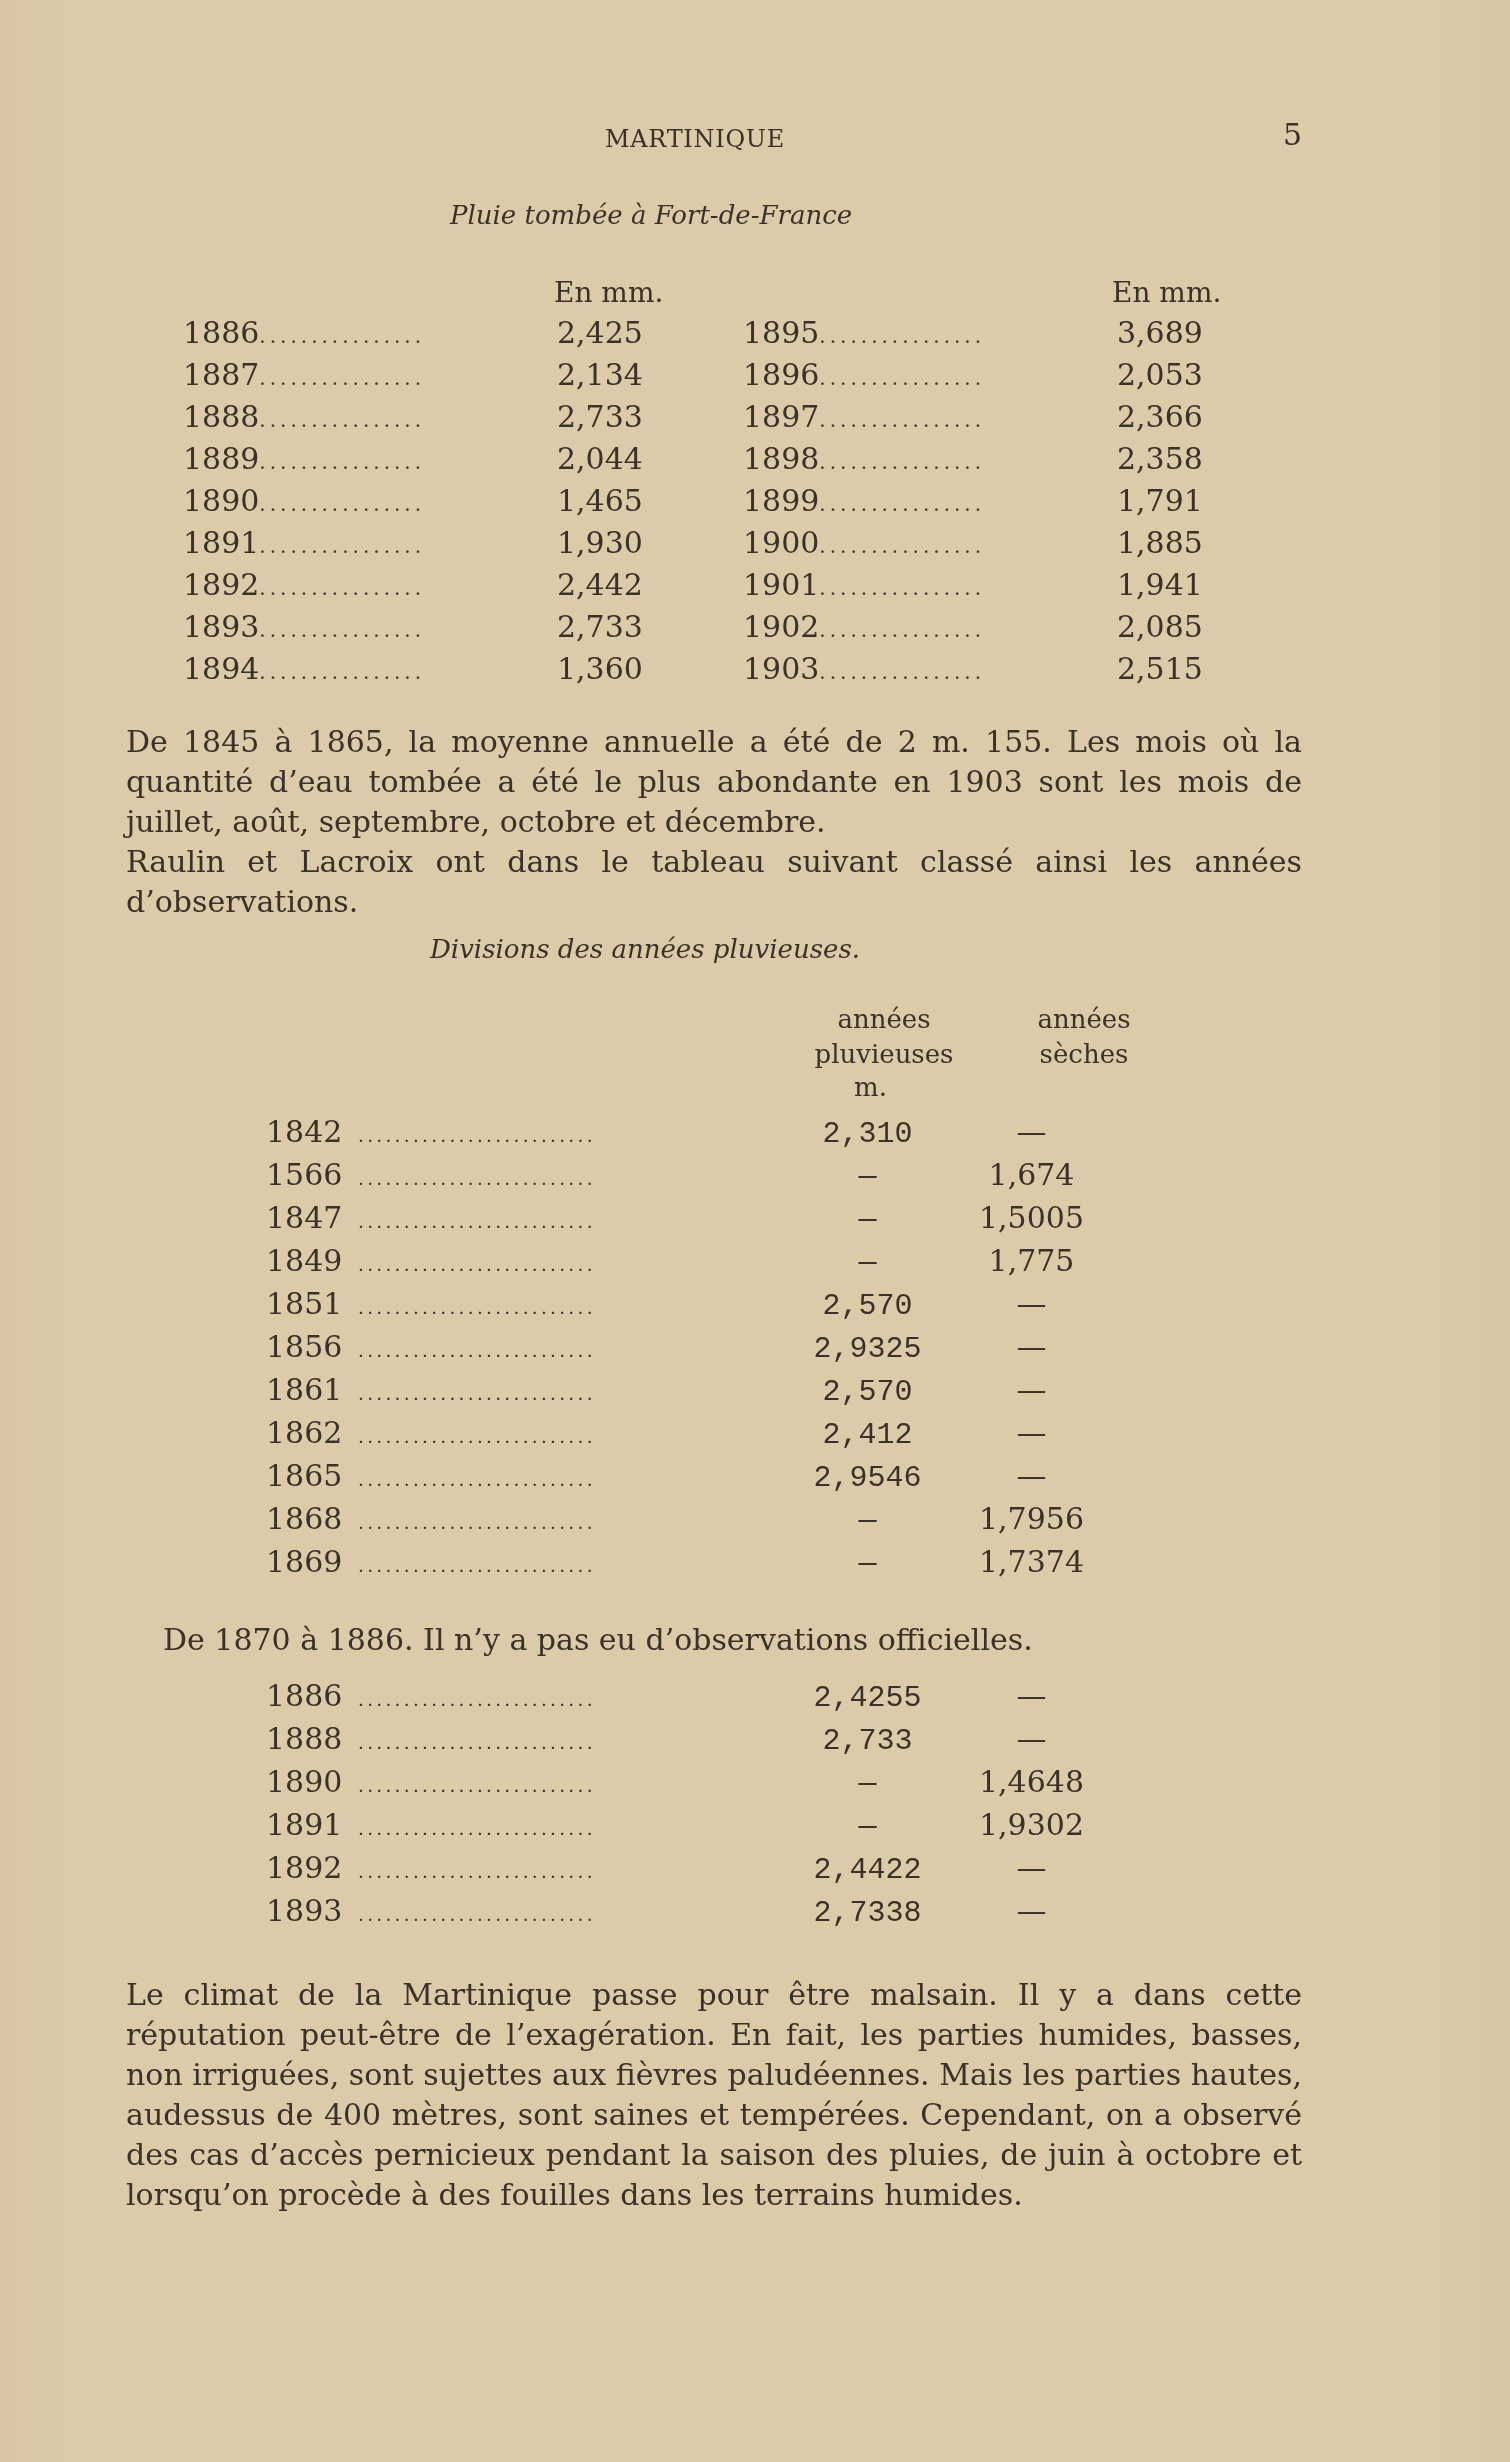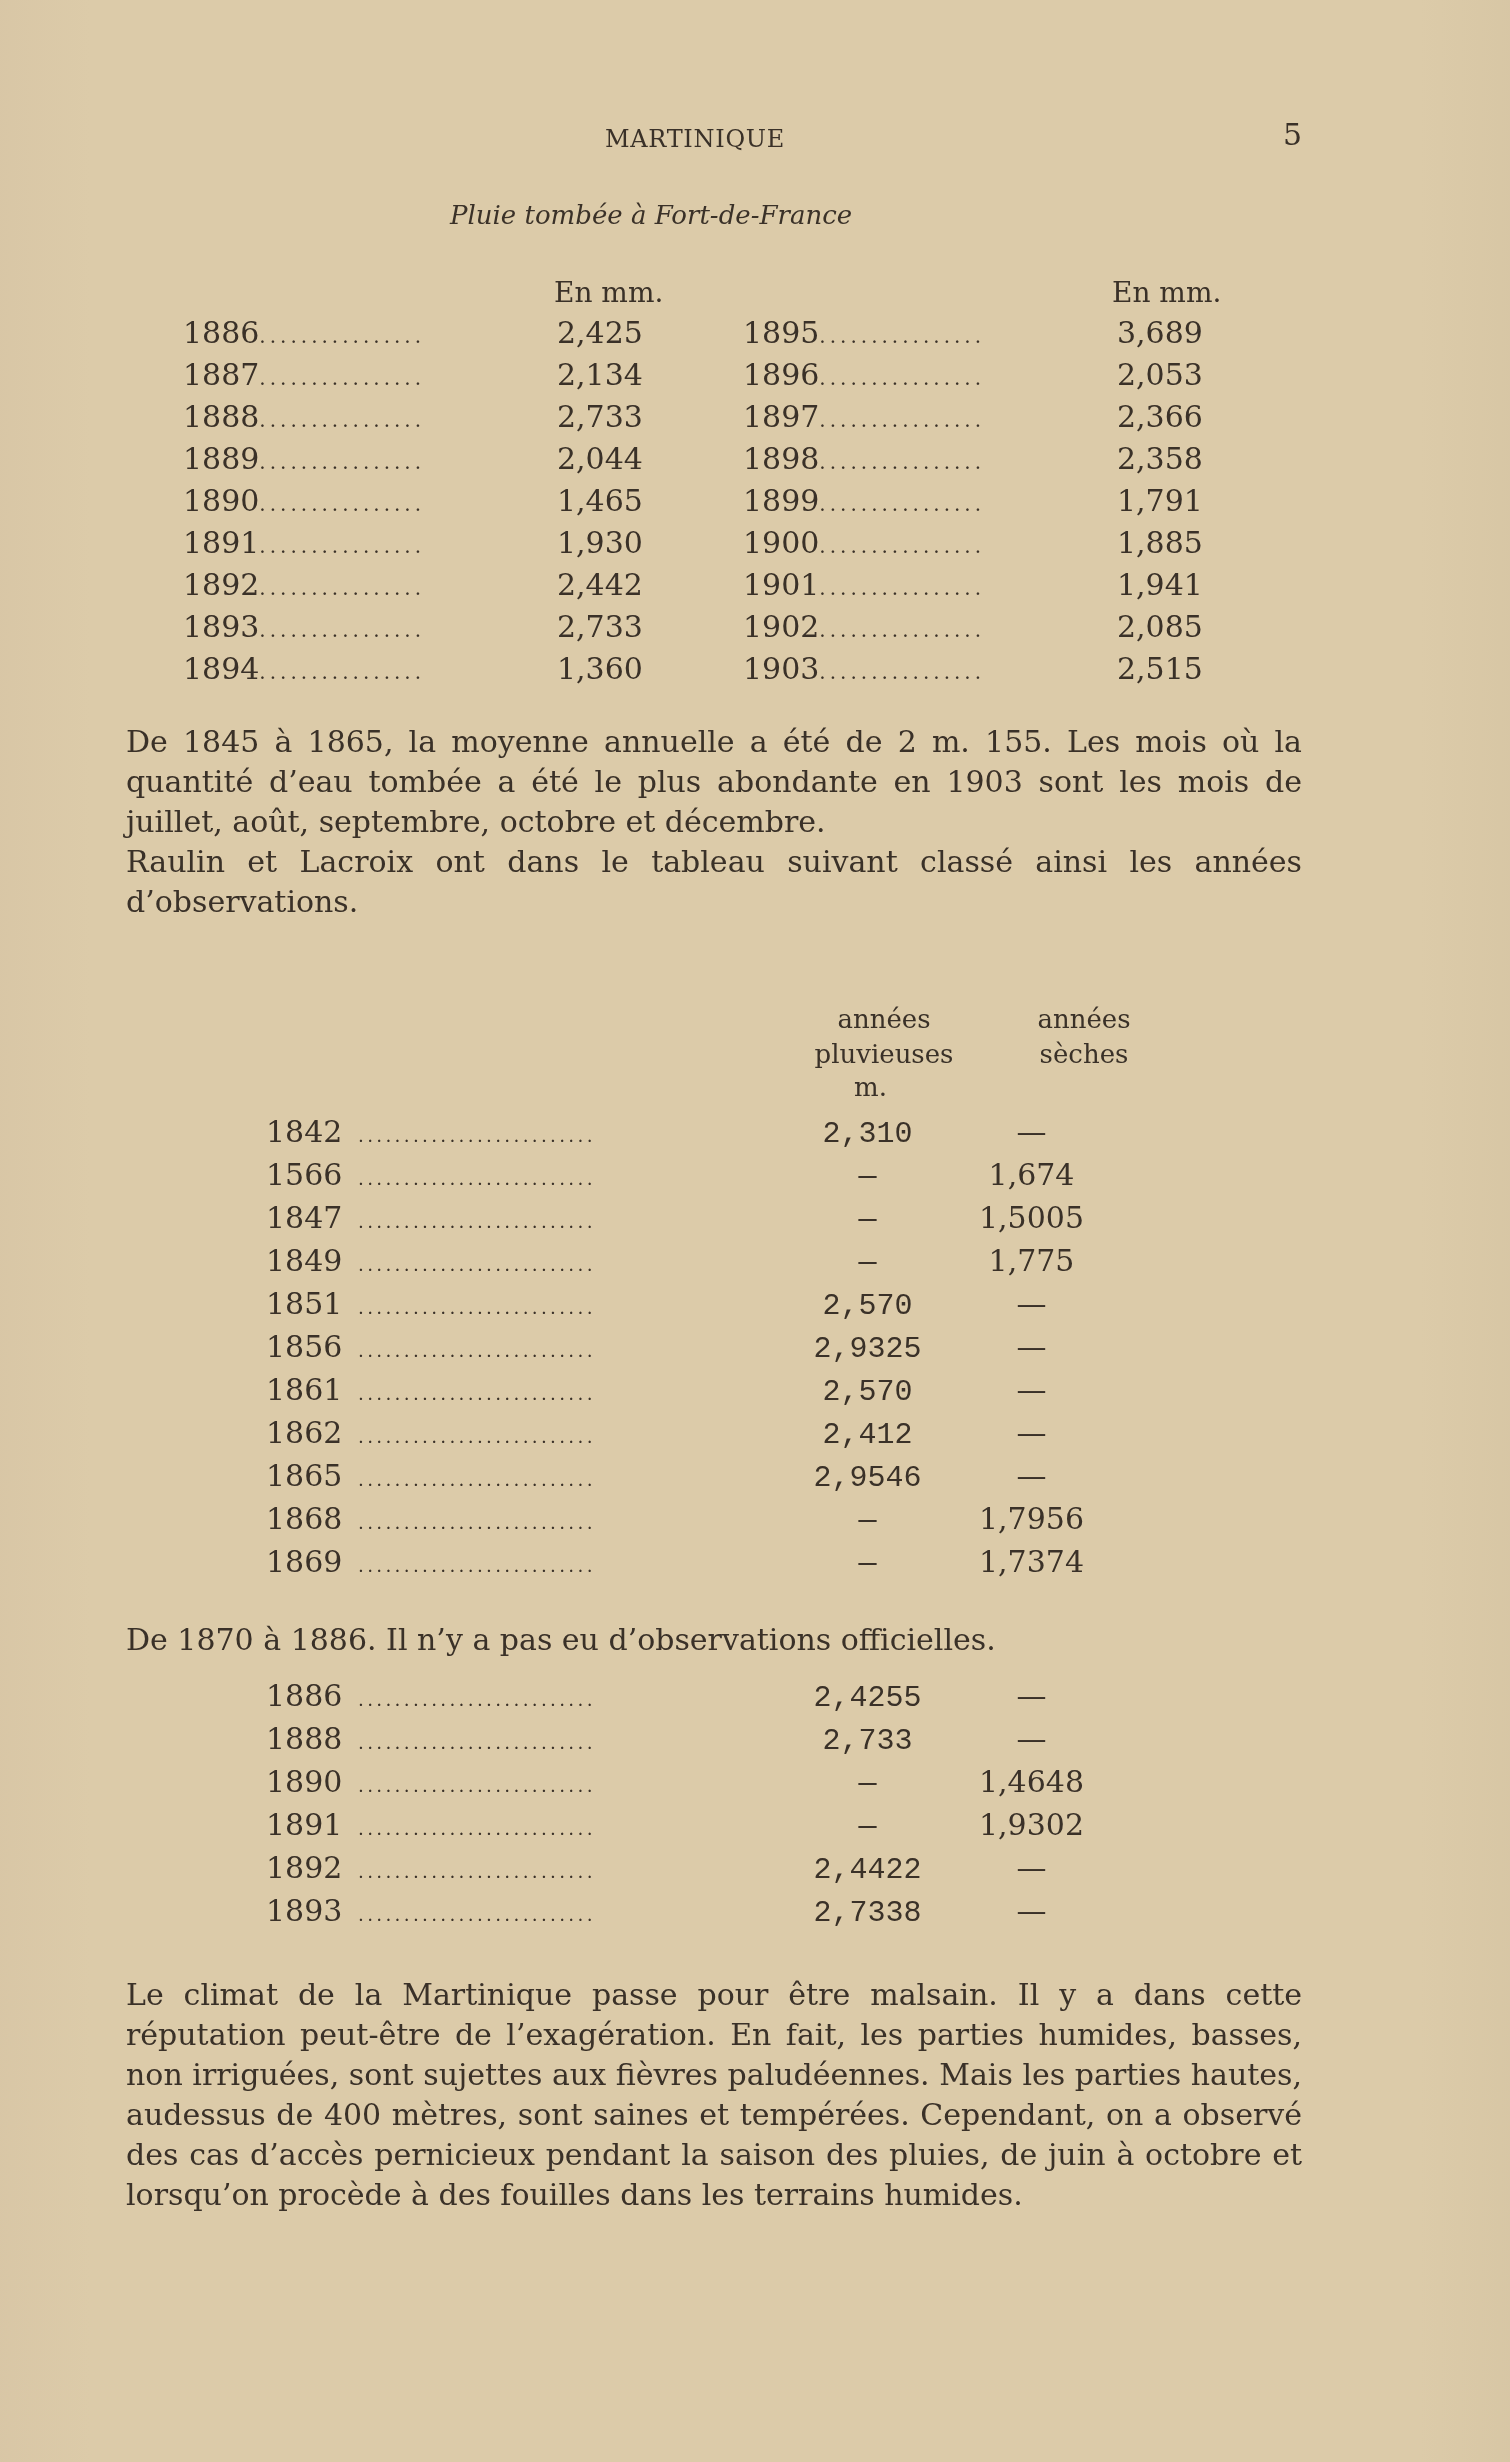--- a/index.html
+++ b/index.html
@@ -79,21 +79,21 @@
     .para {
       position: absolute;
       left: 126px;
       width: 1176px;
       font-size: 30px;
       line-height: 40px;
       text-align: justify;
     }
     .p1 { top: 722px; }
     .p2 { top: 842px; }
-    .p3 { top: 1620px; }
+    .p3 { top: 1620px; margin-left: 37px; }
     .p4 { top: 1975px; }
     .p3 { white-space: nowrap; }
 
     
     .t2-head {
       position: absolute;
       font-size: 26px;
       text-align: center;
       line-height: 35px;
     }
@@ -233,20 +233,21 @@
       <div class="t1-row">
         <span class="t1-year">1903</span>
         <span class="t1-dots">................</span>
         <span class="t1-val">2,515</span>
       </div>
     </div>
 
   <div class="para p1" style="text-indent:0">De 1845 à 1865, la moyenne annuelle a été de 2 m. 155. Les mois où la quantité d’eau tombée a été le plus abondante en 1903 sont les mois de juillet, août, septembre, octobre et décembre.</div>
   <div class="para p2" style="text-indent: 0px;">Raulin et Lacroix ont dans le tableau suivant classé ainsi les années d’observations.</div>
 
+  <div class="section-title title-2">Divisions des années pluvieuses.</div>
 
   <div class="t2-head rainy">
     <div>années</div>
     <div>pluvieuses</div>
   </div>
   <div class="t2-head dry">
     <div>années</div>
     <div>sèches</div>
   </div>
   <div class="t2-unit">m.</div>

